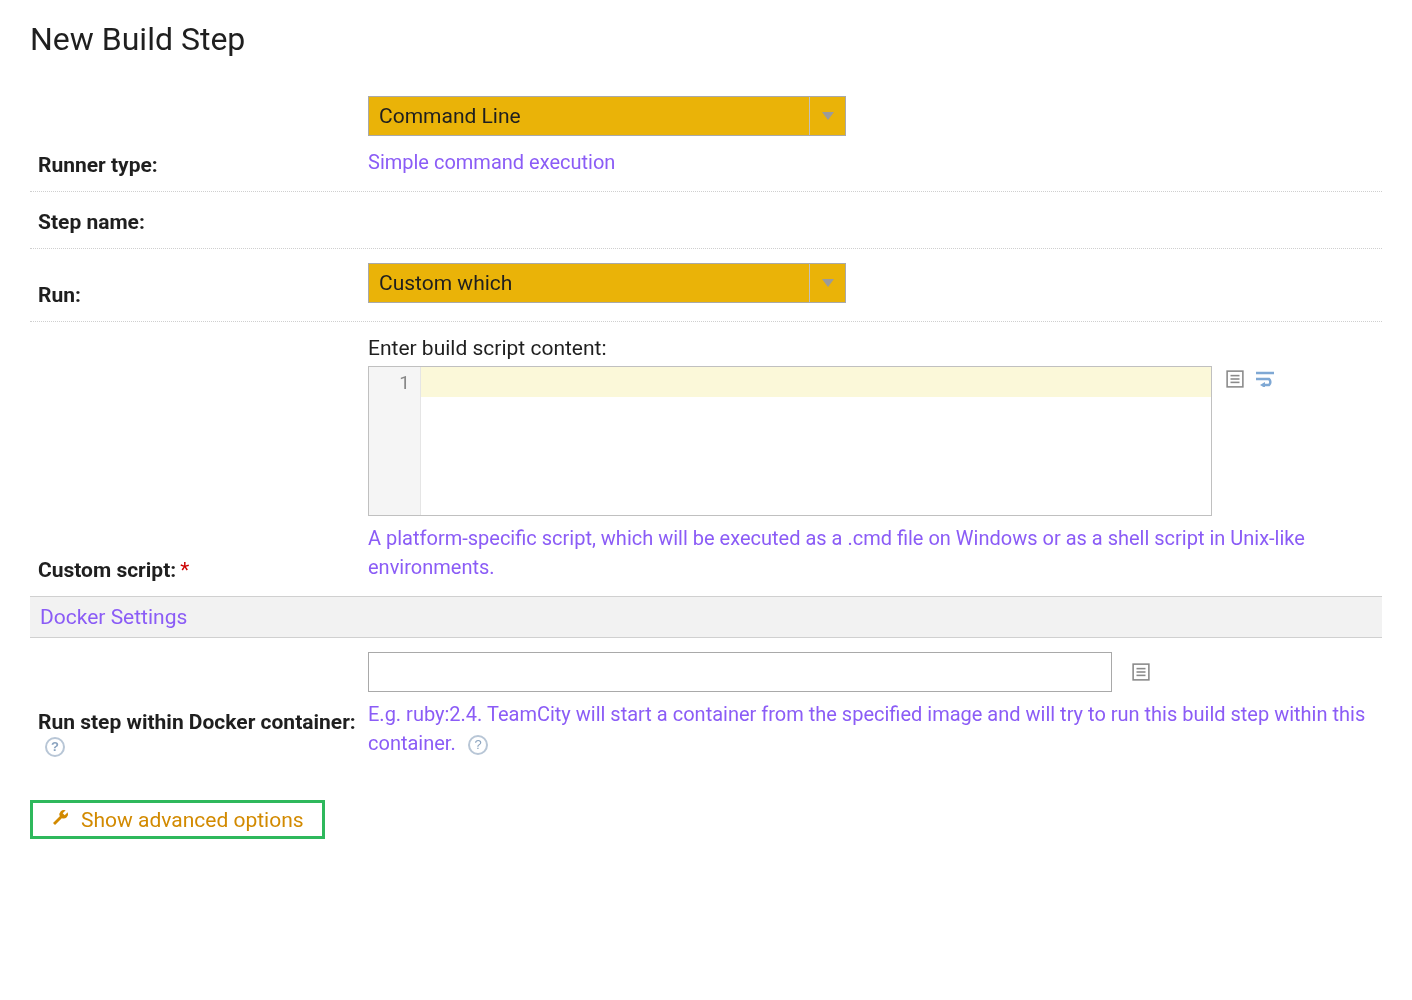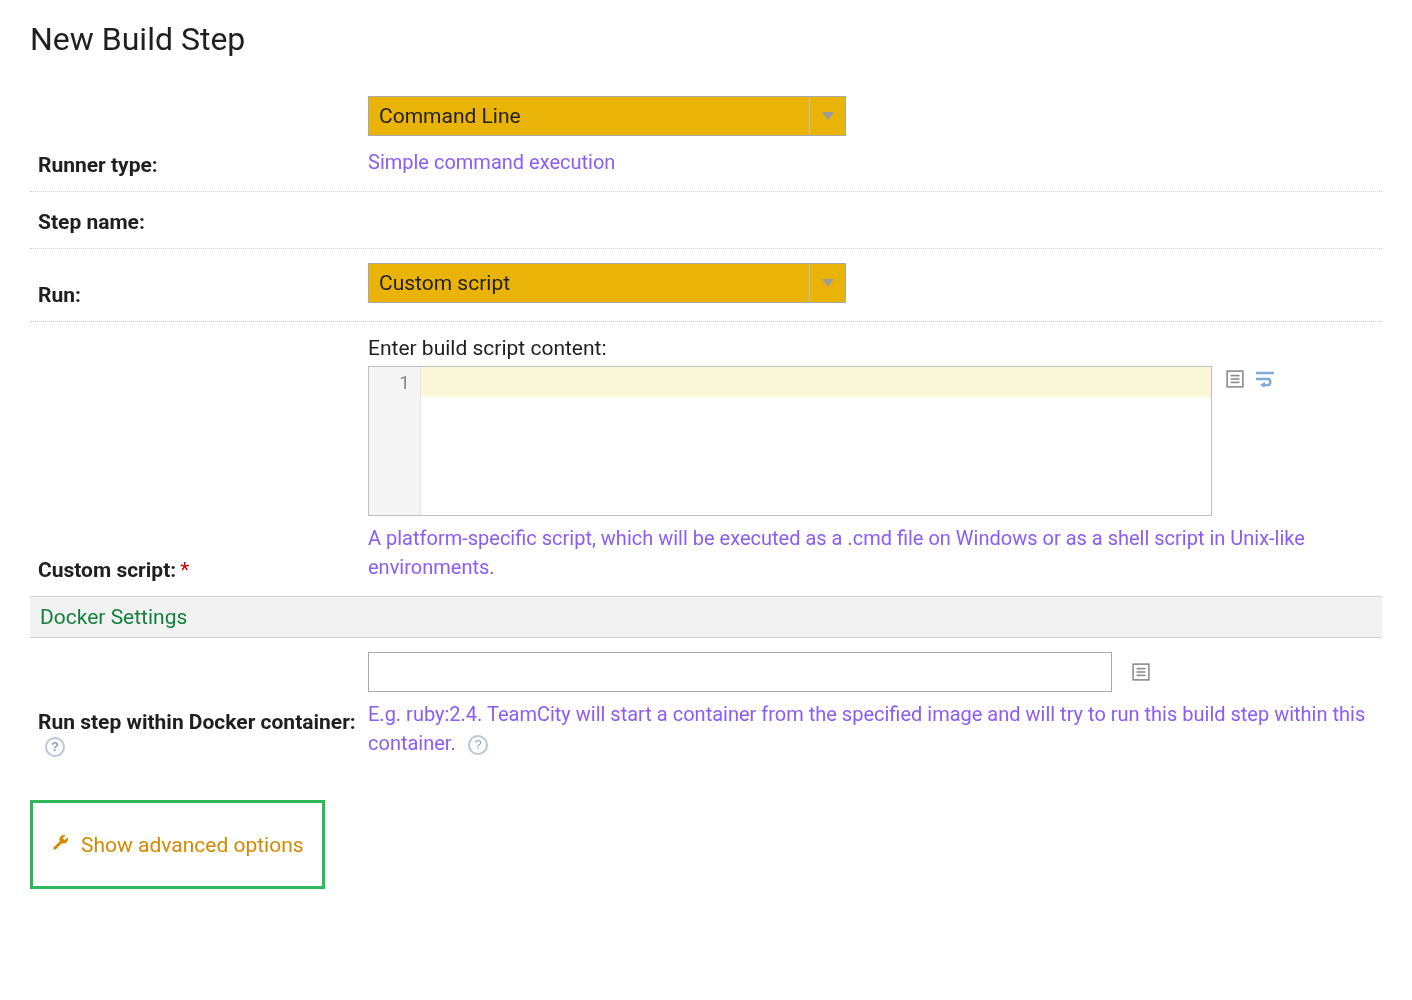--- a/index.html
+++ b/index.html
@@ -44,21 +44,21 @@
   }
   .req { color: #cc0000; font-weight: 400; margin-left: 4px; }
   .help-text {
     color: #8b5cf6;
     font-size: 20px;
     margin-top: 8px;
     line-height: 1.45;
   }
   .section-title-text {
     font-size: 21px;
-    color: #15803d;
+    color: #8b5cf6;
   }
 
   
   .select-wrap {
     position: relative;
     display: inline-block;
     width: 478px;
     height: 40px;
     border: 1px solid #a9a9a9;
     background: #eab308;
@@ -153,21 +153,21 @@
     margin-left: 6px;
   }
 
   
   .advanced-wrap {
     margin-top: 28px;
     display: inline-flex;
     align-items: center;
     gap: 10px;
     border: 3px solid #2eb85c;
-    padding: 29px 18px;
+    padding: 4px 18px;
     cursor: pointer;
   }
   .advanced-link {
     color: #d28a00;
     font-size: 21px;
   }
   .wrench-icon svg { width: 20px; height: 20px; }
 </style>
 </head>
 <body>
@@ -194,21 +194,21 @@
     </div>
 
     <div class="form-row">
       <div class="label-col">Step name:</div>
     </div>
 
     <div class="form-row">
       <div class="label-col">Run:</div>
       <div class="control-col">
         <div class="select-wrap">
-          <div class="select-value">Custom script</div>
+          <div class="select-value">Custom which</div>
           <div class="select-arrow">
             <svg viewBox="0 0 12 8">
                 <polygon points="0,0 12,0 6,8" fill="#9b9b9b"></polygon>
               </svg>
           </div>
         </div>
       </div>
     </div>
 
     <div class="form-row no-border">

